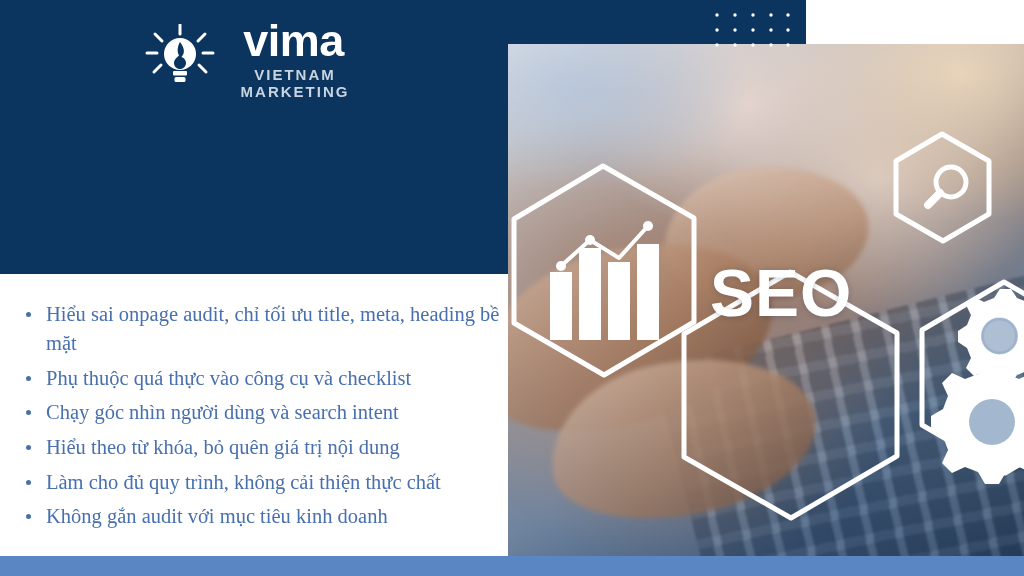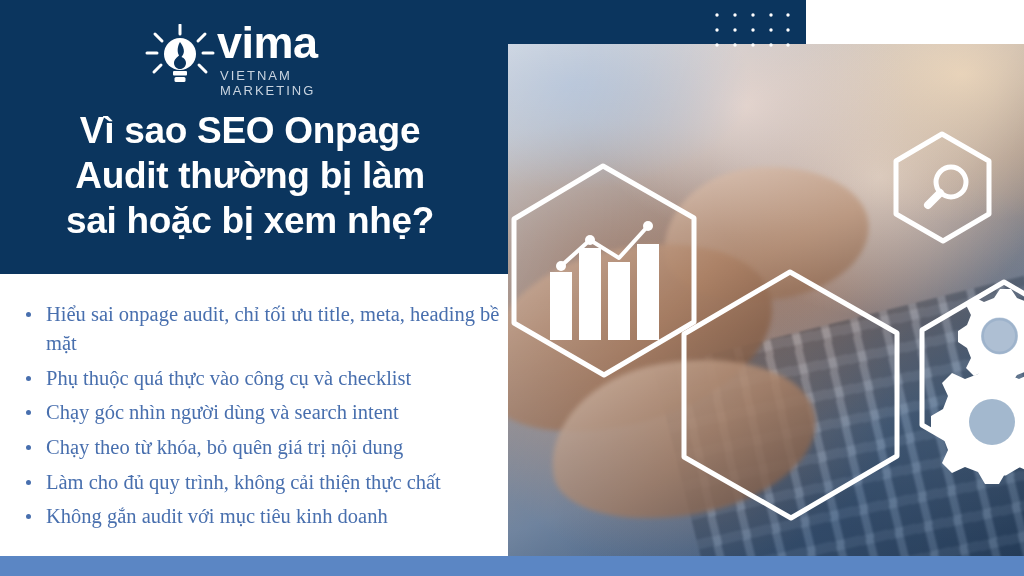--- a/index.html
+++ b/index.html
@@ -47,20 +47,21 @@
   
   .logo-block {
     position: absolute;
     left: 145px;
     top: 24px;
     width: 225px;
     height: 68px;
     z-index: 5;
     display: flex;
     align-items: center;
+    text-align: center;
   }
   .logo-bulb {
     width: 70px;
     height: 68px;
     flex: 0 0 70px;
   }
   .logo-words {
     margin-left: 2px;
     display: flex;
     flex-direction: column;
@@ -71,23 +72,23 @@
   .logo-vima {
     color: #ffffff;
     font-size: 45px;
     font-weight: 700;
     line-height: 0.95;
     letter-spacing: -0.5px;
     font-family: "Liberation Sans", sans-serif;
   }
   .logo-sub {
     color: #c9d4e0;
-    font-size: 13px;
+    font-size: 15px;
     letter-spacing: 2.0px;
-    font-weight: 400;
+    font-weight: 700;
     margin-top: 3px;
     padding-left: 3px;
     font-family: "Liberation Sans", sans-serif;
   }
 
   
   .headline {
     position: absolute;
     left: 0;
     top: 108px;
@@ -285,20 +286,21 @@
         <circle cx="491.5" cy="292" r="17" fill="none" stroke="#b9cadd" stroke-width="3" opacity="0.9"></circle>
         <path d="M486,254 l6,-9 l11,0 l6,9 l10,4 l10,-5 l8,8 l-5,10 l4,10 l9,6 l0,11 l-9,6 l-4,10 l5,10 l-8,8 l-10,-5 l-10,4 l-6,9 l-11,0 l-6,-9 l-10,-4 l-10,5 l-8,-8 l5,-10 l-4,-10 l-9,-6 l0,-11 l9,-6 l4,-10 l-5,-10 l8,-8 l10,5 z" fill="none"></path>
         <circle cx="491.5" cy="292" r="18" fill="#93a9c4" opacity="0.75"></circle>
       </g>
       <g>
         <path d="M470,330 l7,-12 l14,0 l7,12 l13,5 l13,-6 l10,10 l-6,13 l5,13 l12,7 l0,14 l-12,7 l-5,13 l6,13 l-10,10 l-13,-6 l-13,5 l-7,12 l-14,0 l-7,-12 l-13,-5 l-13,6 l-10,-10 l6,-13 l-5,-13 l-12,-7 l0,-14 l12,-7 l5,-13 l-6,-13 l10,-10 l13,6 z" fill="#ffffff"></path>
         <circle cx="484" cy="378" r="23" fill="#93abc6" opacity="0.85"></circle>
       </g>
     </svg>
 
+    <div class="seo-word">SEO</div>
   </div>
 
   <div class="navy-panel"></div>
 
   <svg class="dot-grid" viewBox="0 0 76 36">
     <g fill="#ffffff">
       <circle cx="3" cy="3" r="1.7"></circle>
         <circle cx="21" cy="3" r="1.7"></circle>
         <circle cx="39" cy="3" r="1.7"></circle>
         <circle cx="57" cy="3" r="1.7"></circle>
@@ -331,30 +333,25 @@
       <path d="M35,18 C41,26 39,30 36.5,33 C39.5,34 41,36.5 41,39 C41,42.4 38.3,45 35,45 C31.7,45 29,42.4 29,39 C29,35.5 32,33.5 34,31.5 C31.5,27 33,21 35,18 Z" fill="#0b355e"></path>
       <rect x="28" y="47" width="14" height="4.5" rx="1" fill="#ffffff"></rect>
       <rect x="29.5" y="53" width="11" height="5" rx="1.5" fill="#ffffff"></rect>
     </svg>
     <div class="logo-words">
       <div class="logo-vima">vima</div>
       <div class="logo-sub">VIETNAM MARKETING</div>
     </div>
   </div>
 
-  <div class="headline">
-    <span class="hl">Vì sao SEO Onpage</span>
-    <span class="hl">Audit thường bị làm</span>
-    <span class="hl">sai hoặc bị xem nhẹ?</span>
-  </div>
 
   <ul class="bullets">
     <li>Hiểu sai onpage audit, chỉ tối ưu title, meta, heading bề mặt</li>
     <li>Phụ thuộc quá thực vào công cụ và checklist</li>
     <li>Chạy góc nhìn người dùng và search intent</li>
-    <li>Chạy theo từ khóa, bỏ quên giá trị nội dung</li>
+    <li>Hiểu theo từ khóa, bỏ quên giá trị nội dung</li>
     <li>Làm cho đủ quy trình, không cải thiện thực chất</li>
     <li>Không gắn audit với mục tiêu kinh doanh</li>
   </ul>
 
   <div class="bottom-bar"></div>
 
 </div>
 
 </body></html>

